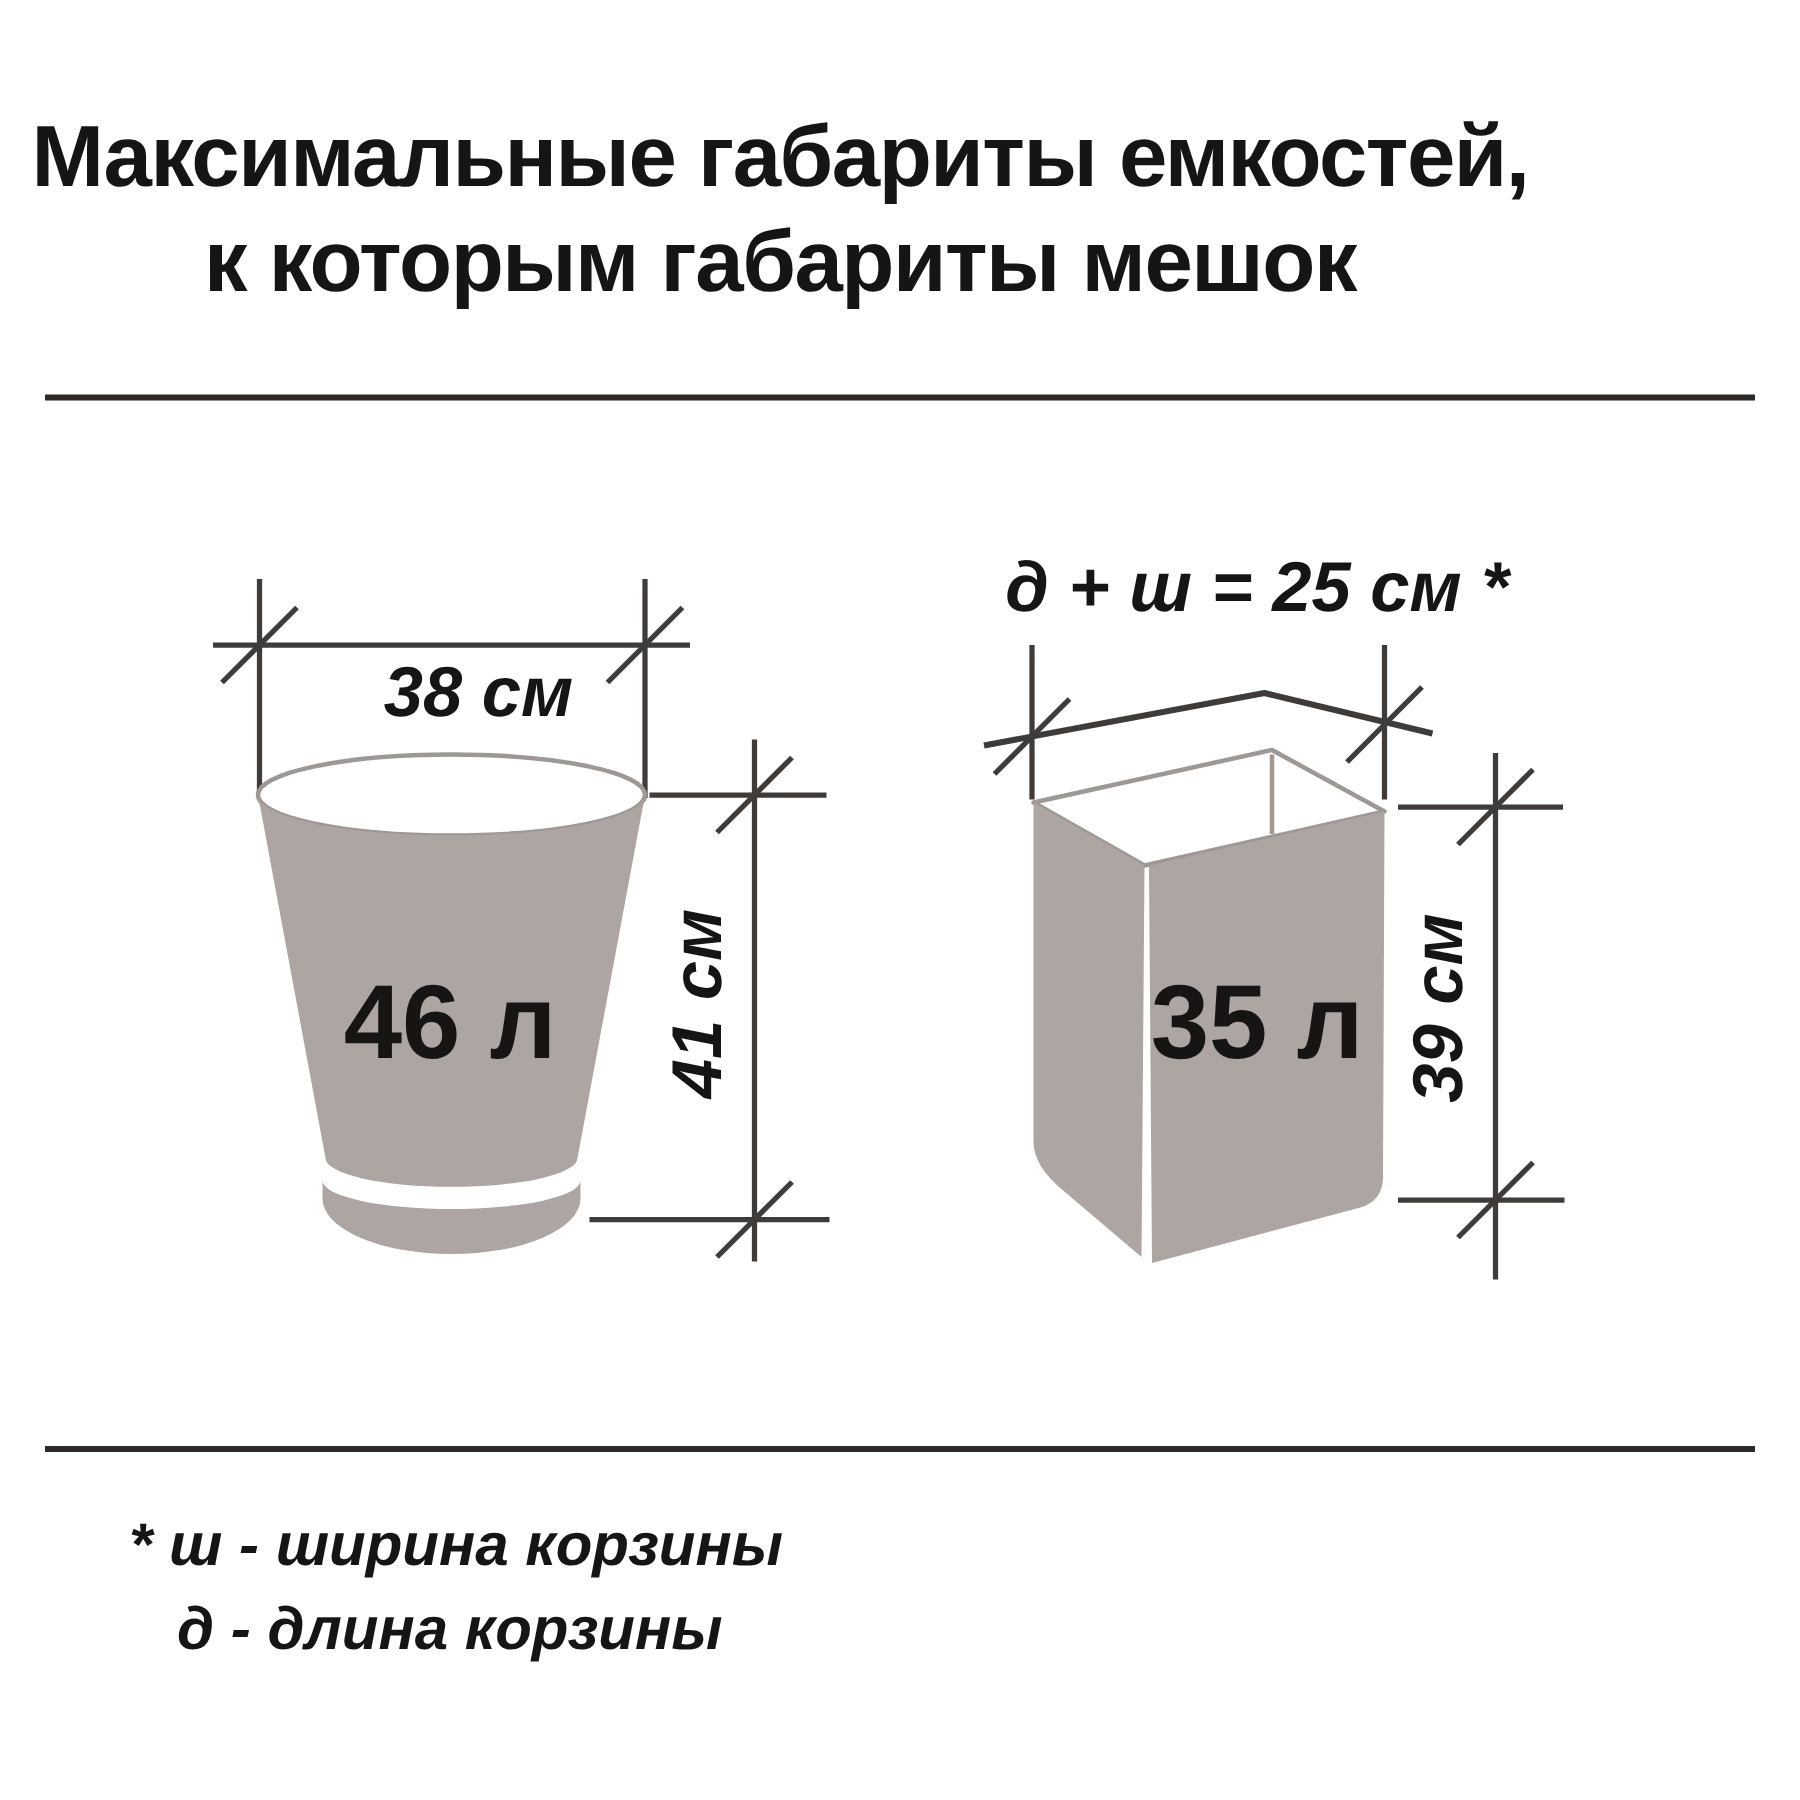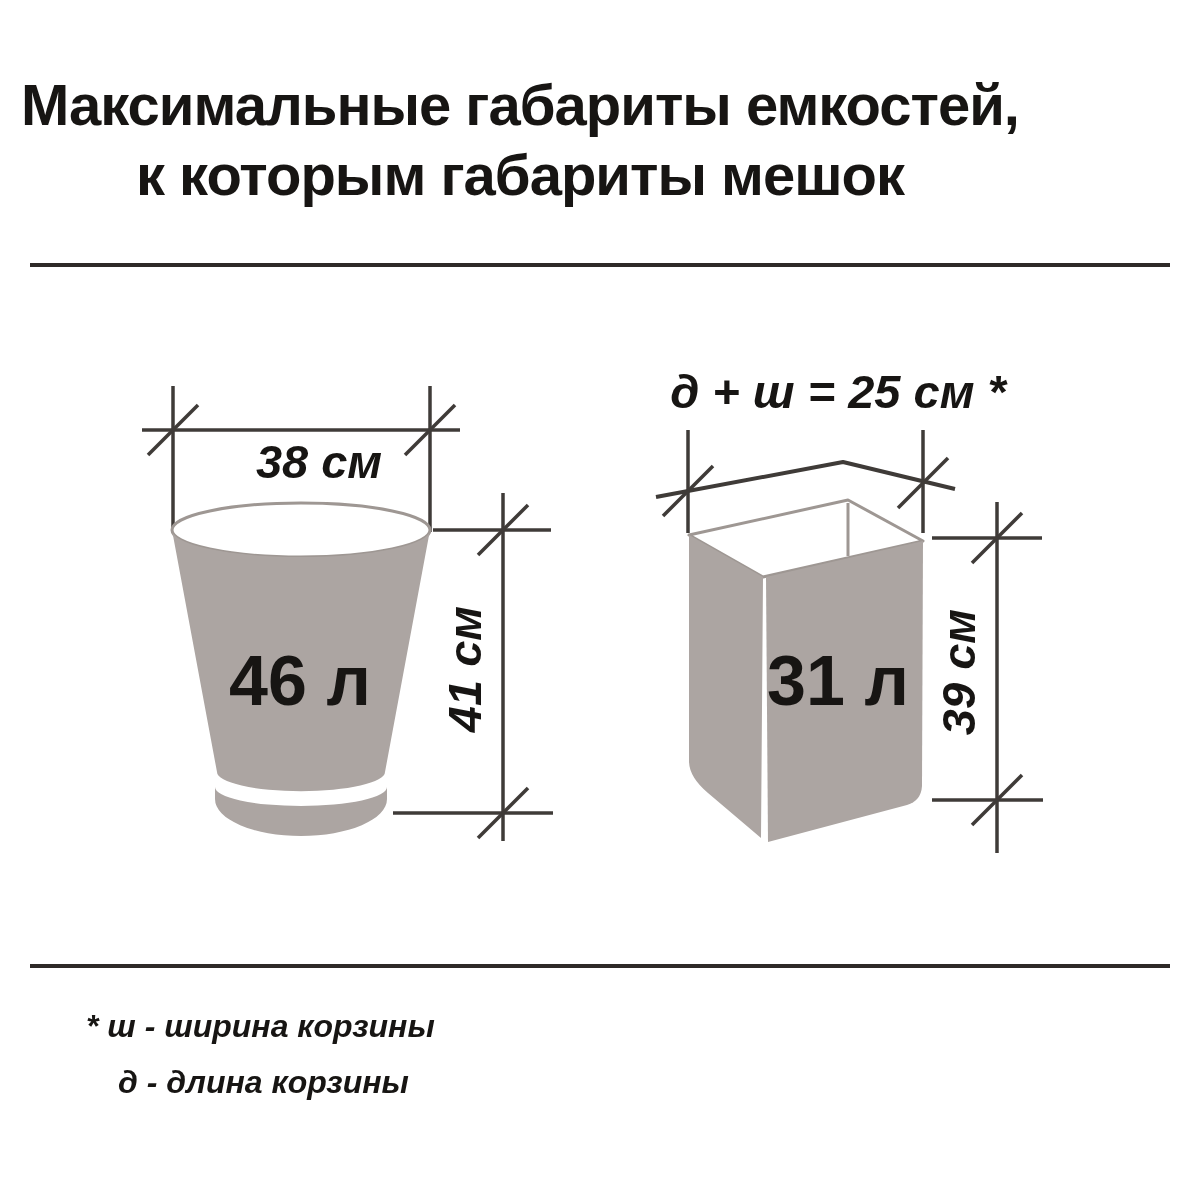--- a/index.html
+++ b/index.html
@@ -29,21 +29,21 @@
   .grayfill{fill:var(--container_gray);stroke:none;}
   .label{
     position:absolute;white-space:nowrap;color:var(--ink);
     transform:translate(-50%,-50%);
   }
   .dim-label{font-style:italic;font-weight:bold;font-size:47px;}
   .vol-label{font-weight:bold;font-size:70px;}
   .rot{transform:translate(-50%,-50%) rotate(-90deg);}
   .footnote-line{
     position:absolute;white-space:nowrap;color:var(--ink);
-    font-style:italic;font-weight:bold;font-size:32px;
+    font-style:italic;font-weight:bold;font-size:40px;
   }
 </style>
 </head>
 <body>
 
 <div class="page">
 
   <div class="title">
     <div>Максимальные габариты емкостей,</div>
     <div>к которым габариты мешок</div>
@@ -91,21 +91,21 @@
       <line class="dim" x1="972" y1="563" x2="1022" y2="513"></line>
       <line class="dim" x1="972" y1="825" x2="1022" y2="775"></line>
     </g>
   </svg>
 
   <div class="label dim-label" style="left:299px;top:461px;margin-left:20px;">38 см</div>
   <div class="label vol-label" style="left:300px;top:681px;">46 л</div>
   <div class="label dim-label rot" style="left:464px;top:669px;">41 см</div>
 
   <div class="label dim-label" style="left:838px;top:391px;">д + ш = 25 см *</div>
-  <div class="label vol-label" style="left:838px;top:681px;">31 л</div>
+  <div class="label vol-label" style="left:838px;top:681px;">35 л</div>
   <div class="label dim-label rot" style="left:958px;top:672px;">39 см</div>
 
   <div class="divider bottom"></div>
 
   <div class="footnote-line" style="left:86px;top:1008px;">* ш - ширина корзины</div>
   <div class="footnote-line" style="left:118px;top:1064px;">д  - длина корзины</div>
 
 </div>
 
 </body></html>

